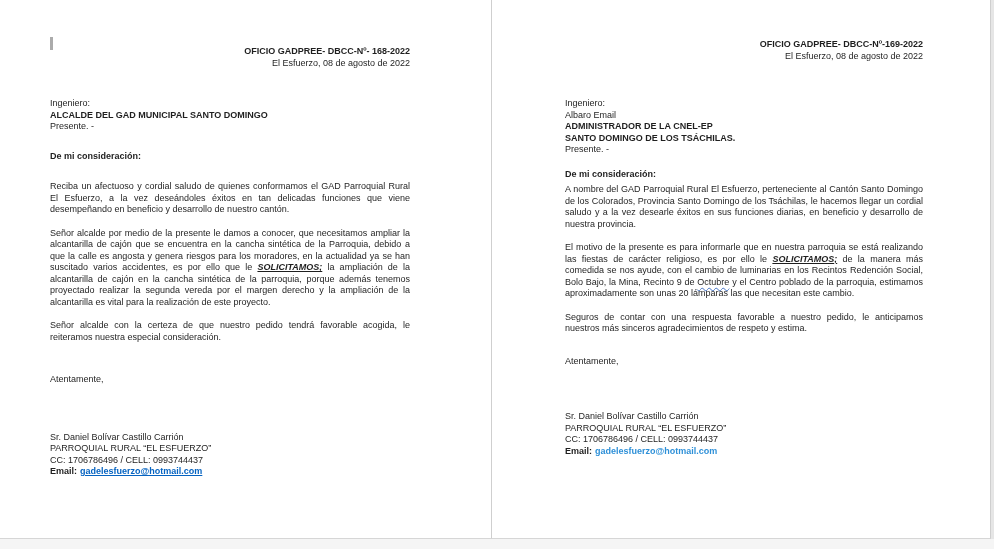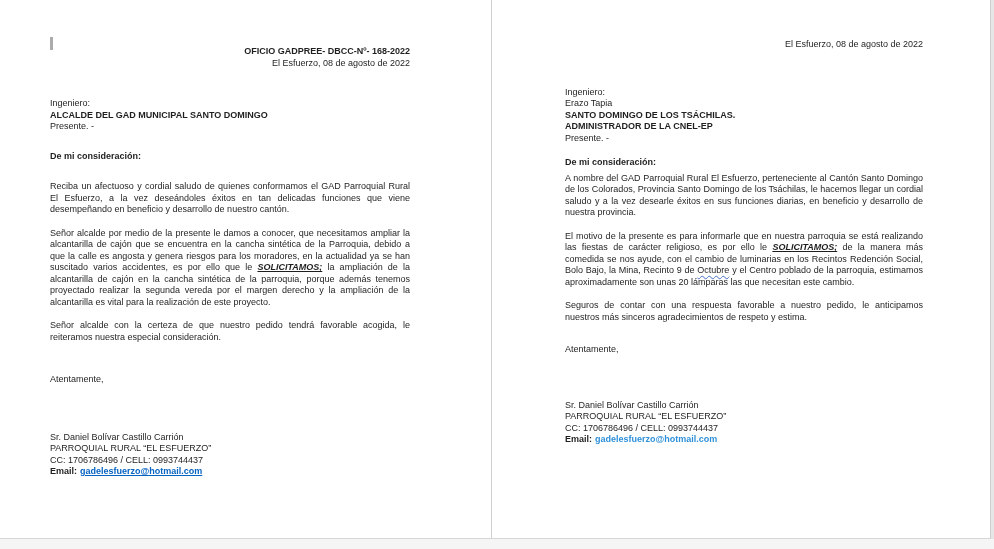--- a/index.html
+++ b/index.html
@@ -93,28 +93,29 @@
         <div><span class="email-label">Email:</span><a class="email-link">gadelesfuerzo@hotmail.com</a></div>
       </div>
 
     </div>
   </div>
 
   <div class="page page-right">
     <div class="content">
 
       <div class="letter-head">
+        <div class="oficio-number">OFICIO GADPREE- DBCC-Nº-169-2022</div>
         <div class="date-line">El Esfuerzo, 08 de agosto de 2022</div>
       </div>
 
       <div class="addressee">
         <div>Ingeniero:</div>
-        <div>Erazo Tapia</div>
+        <div>Albaro Email</div>
+        <div class="addr-title">ADMINISTRADOR DE LA CNEL-EP</div>
         <div class="addr-title">SANTO DOMINGO DE LOS TSÁCHILAS.</div>
-        <div class="addr-title">ADMINISTRADOR DE LA CNEL-EP</div>
         <div>Presente. -</div>
       </div>
 
       <div class="greeting">De mi consideración:</div>
 
       <p class="para para-first">A nombre del GAD Parroquial Rural El Esfuerzo, perteneciente al Cantón Santo Domingo de los Colorados, Provincia Santo Domingo de los Tsáchilas, le hacemos llegar un cordial saludo y a la vez desearle éxitos en sus funciones diarias, en beneficio y desarrollo de nuestra provincia.</p>
 
       <p class="para"><span>El motivo de la presente es para informarle que en nuestra parroquia se está realizando las fiestas de carácter religioso, es por ello le </span><span class="emph">SOLICITAMOS;</span><span> de la manera más comedida se nos ayude, con el cambio de luminarias en los Recintos Redención Social, Bolo Bajo, la Mina, Recinto 9 de </span><span class="flagged">Octubre</span><span> y el Centro poblado de la parroquia, estimamos aproximadamente son unas 20 lámparas las que necesitan este cambio.</span></p>
 
       <p class="para">Seguros de contar con una respuesta favorable a nuestro pedido, le anticipamos nuestros más sinceros agradecimientos de respeto y estima.</p>

